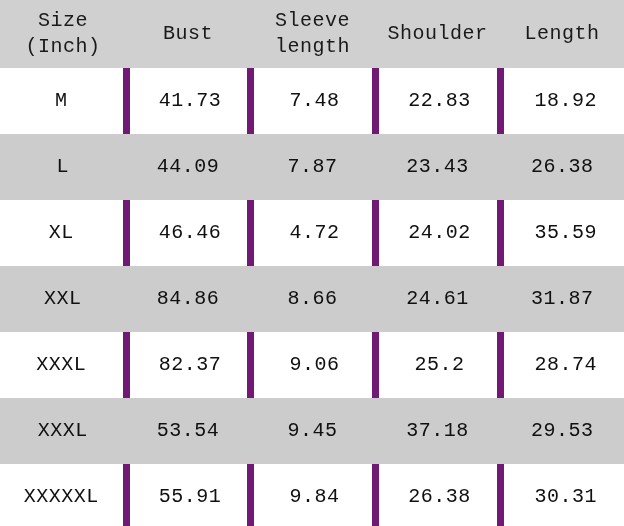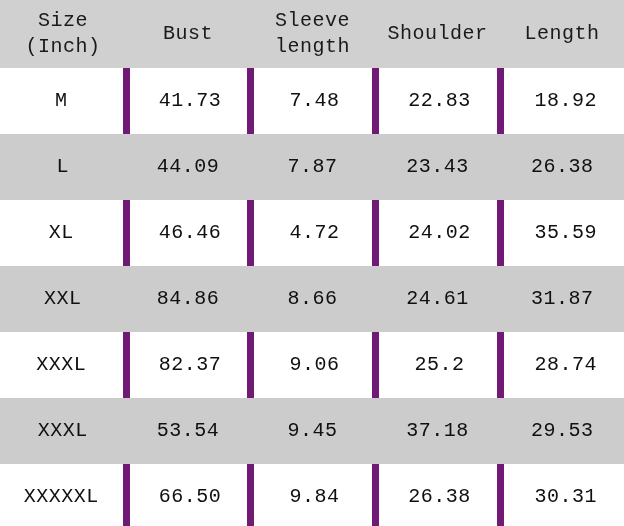--- a/index.html
+++ b/index.html
@@ -141,19 +141,19 @@
       </tr>
       <tr class="row-gray">
         <td><span class="size-label">XXXL</span></td>
         <td><span class="num">53.54</span></td>
         <td><span class="num">9.45</span></td>
         <td><span class="num">37.18</span></td>
         <td><span class="num">29.53</span></td>
       </tr>
       <tr class="row-white">
         <td><span class="size-label">XXXXXL</span></td>
-        <td><span class="num">66.50</span></td>
+        <td><span class="num">55.91</span></td>
         <td><span class="num">9.84</span></td>
         <td><span class="num">26.38</span></td>
         <td><span class="num">30.31</span></td>
       </tr>
     </tbody>
 </table>
 
 </body></html>

